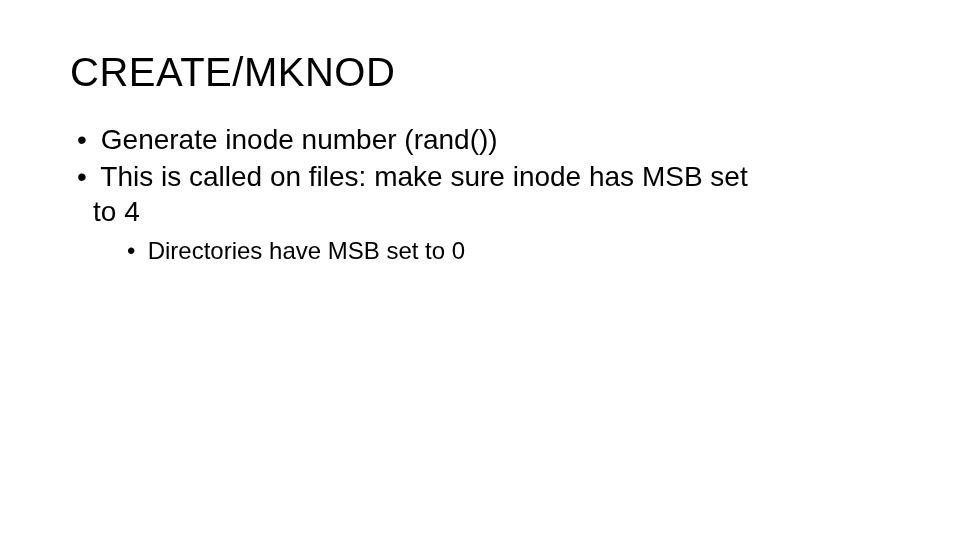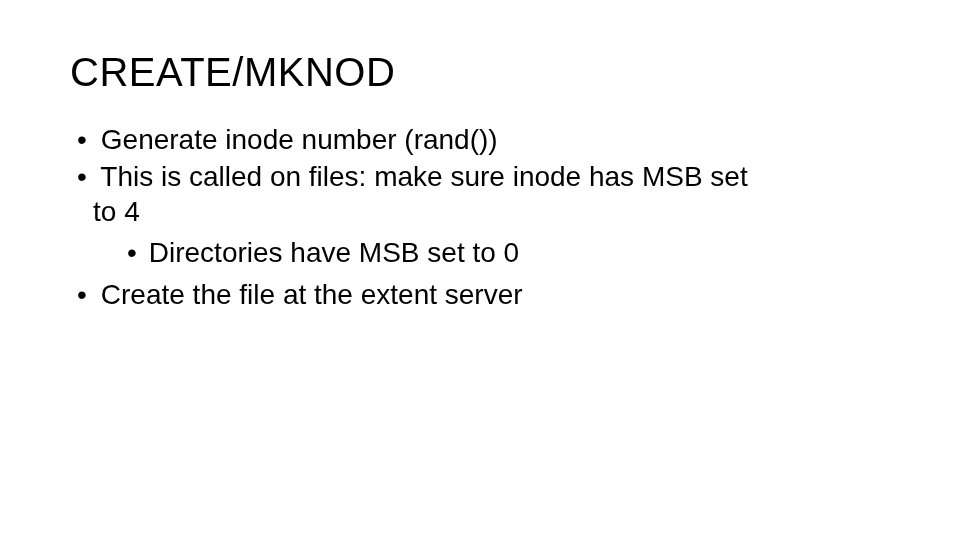--- a/index.html
+++ b/index.html
@@ -42,21 +42,21 @@
     display: inline-block;
     width: 16px;
     text-indent: 0;
   }
   ul.level2 {
     list-style: none;
     padding: 0;
     margin: 6px 0 6px 28px;
   }
   ul.level2 > li {
-    font-size: 28px;
+    font-size: 24px;
     line-height: 1.3;
     padding-left: 20px;
     text-indent: -14px;
   }
   ul.level2 > li::before {
     content: "•";
     display: inline-block;
     width: 14px;
     text-indent: 0;
   }
@@ -72,17 +72,14 @@
       <span>Generate inode number (rand())</span>
     </li>
     <li>
       <span>This is called on files: make sure inode has MSB set to 4</span>
       <ul class="level2">
         <li>
           <span>Directories have MSB set to 0</span>
         </li>
       </ul>
     </li>
-    <li>
-      <span>Create the file at the extent server</span>
-    </li>
   </ul>
 </div>
 
 </body></html>

